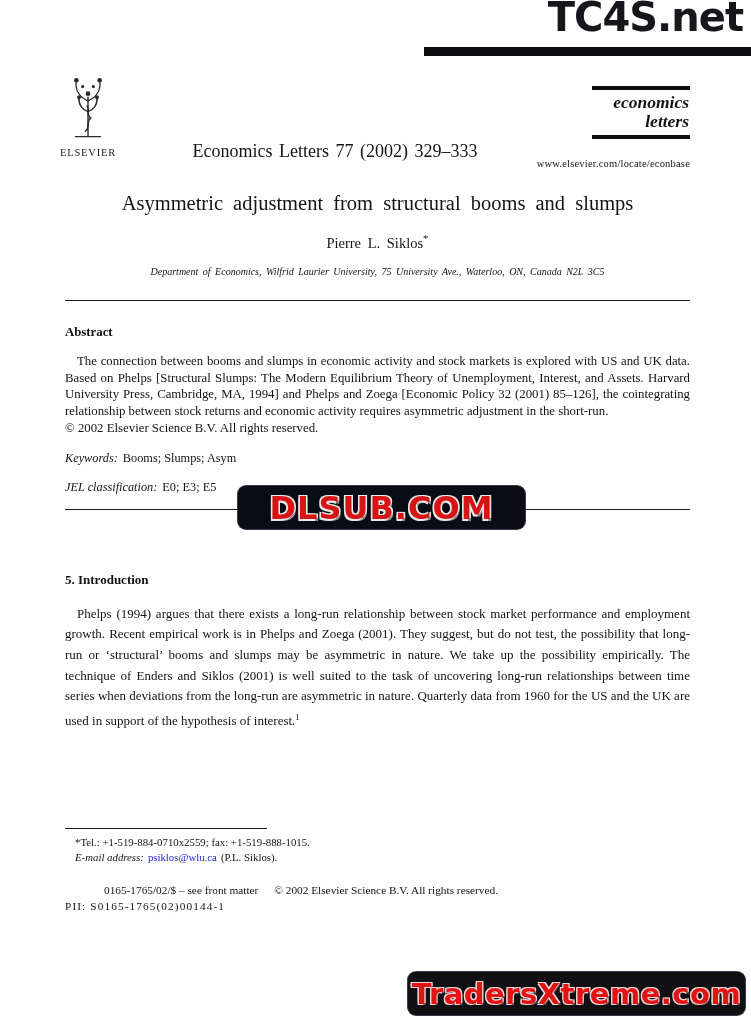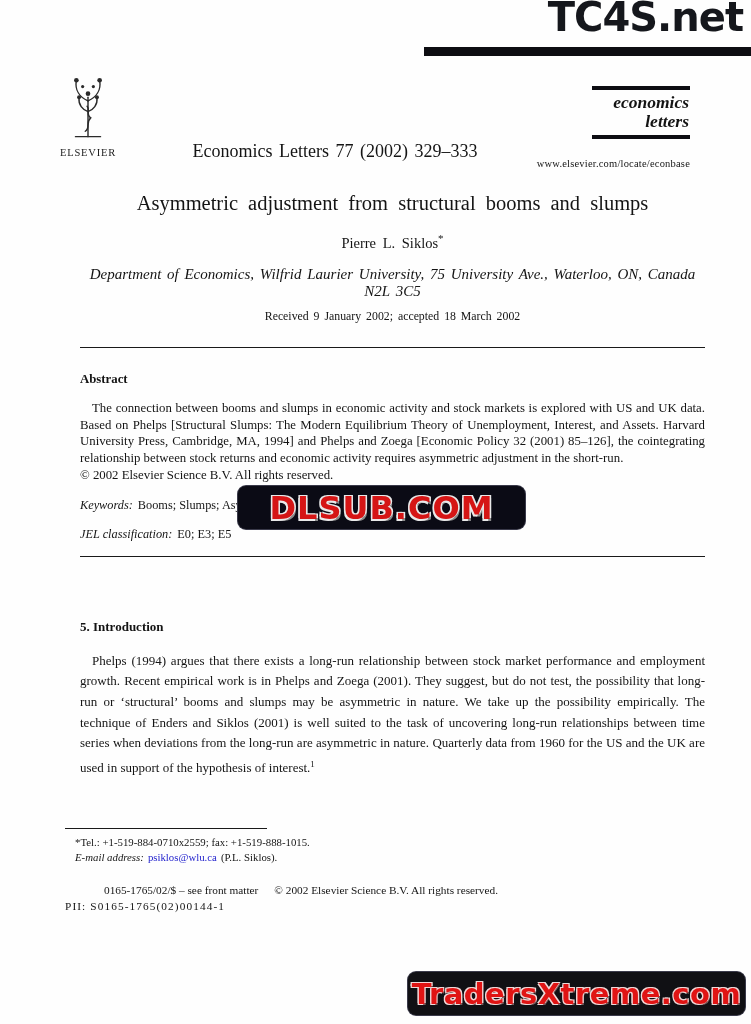--- a/index.html
+++ b/index.html
@@ -16,25 +16,25 @@
   .elsevier { position:absolute; left:56px; top:74px; width:64px; text-align:center; }
   .elsevier-name { font-size:10.5px; letter-spacing:0.8px; margin-top:1px; color:#1c1c1c; }
   .journal-ref { position:absolute; top:141px; left:180px; width:310px; text-align:center;
                  font-size:18px; word-spacing:2px; }
   .brand { position:absolute; top:86px; right:61px; width:98px; text-align:right; }
   .brand-bar { height:3.5px; background:#0d0d12; }
   .brand-text { font-style:italic; font-weight:bold; font-size:17.5px; line-height:1.1; padding:3px 1px 4px 0; }
   .brand-url { position:absolute; top:158px; right:61px; font-size:10.5px; letter-spacing:0.2px; }
 
   
-  .content { position:absolute; top:186px; left:80px; width:625px; }
+  .content { position:absolute; top:186px; left:65px; width:625px; }
   .title { text-align:center; font-weight:normal; font-size:20.5px; word-spacing:5px; margin-top:6px; }
   .author { text-align:center; font-size:14.5px; margin-top:17px; word-spacing:3px; }
   .author sup { font-size:11px; }
-  .affiliation { text-align:center; font-style:italic; font-size:15px; margin-top:14px; word-spacing:2px; }
+  .affiliation { text-align:center; font-style:italic; font-size:10px; margin-top:14px; word-spacing:2px; }
   .received { text-align:center; font-size:11.8px; margin-top:9px; word-spacing:2px; }
   .rule { border:none; border-top:1.2px solid #1a1a1a; margin-top:23px; }
   .abstract-h { font-weight:bold; font-size:12.8px; margin-top:24px; }
   .abstract-b { font-size:12.8px; line-height:16.8px; text-align:justify; text-indent:12px; margin-top:13px; }
   .copyright { font-size:12.8px; line-height:16.8px; }
   .meta { font-size:12.3px; margin-top:14px; }
   .meta .it { font-style:italic; margin-right:5px; }
   .rule2 { border:none; border-top:1.2px solid #1a1a1a; margin-top:14px; }
   .section-h { font-weight:bold; font-size:13px; margin-top:62px; }
   .intro-b { font-size:13px; line-height:20.6px; text-align:justify; text-indent:12px; margin-top:16px; }
@@ -104,21 +104,20 @@
       <div>letters</div>
     </div>
     <div class="brand-bar"></div>
   </div>
   <div class="brand-url">www.elsevier.com/locate/econbase</div>
 
   <div class="content">
     <h1 class="title">Asymmetric adjustment from structural booms and slumps</h1>
     <div class="author"><span>Pierre L. Siklos</span><sup>*</sup></div>
     <div class="affiliation">Department of Economics, Wilfrid Laurier University, 75 University Ave., Waterloo, ON, Canada N2L 3C5</div>
-    <div class="received">Received 9 January 2002; accepted 18 March 2002</div>
 
     <hr class="rule">
 
     <div class="abstract-h">Abstract</div>
     <p class="abstract-b">The connection between booms and slumps in economic activity and stock markets is explored with US and UK data. Based on Phelps [Structural Slumps: The Modern Equilibrium Theory of Unemployment, Interest, and Assets. Harvard University Press, Cambridge, MA, 1994] and Phelps and Zoega [Economic Policy 32 (2001) 85–126], the cointegrating relationship between stock returns and economic activity requires asymmetric adjustment in the short-run.</p>
     <p class="copyright">© 2002 Elsevier Science B.V. All rights reserved.</p>
 
     <p class="meta"><span class="it">Keywords:</span><span>Booms; Slumps; Asym</span></p>
     <p class="meta"><span class="it">JEL classification:</span><span>E0; E3; E5</span></p>
 

